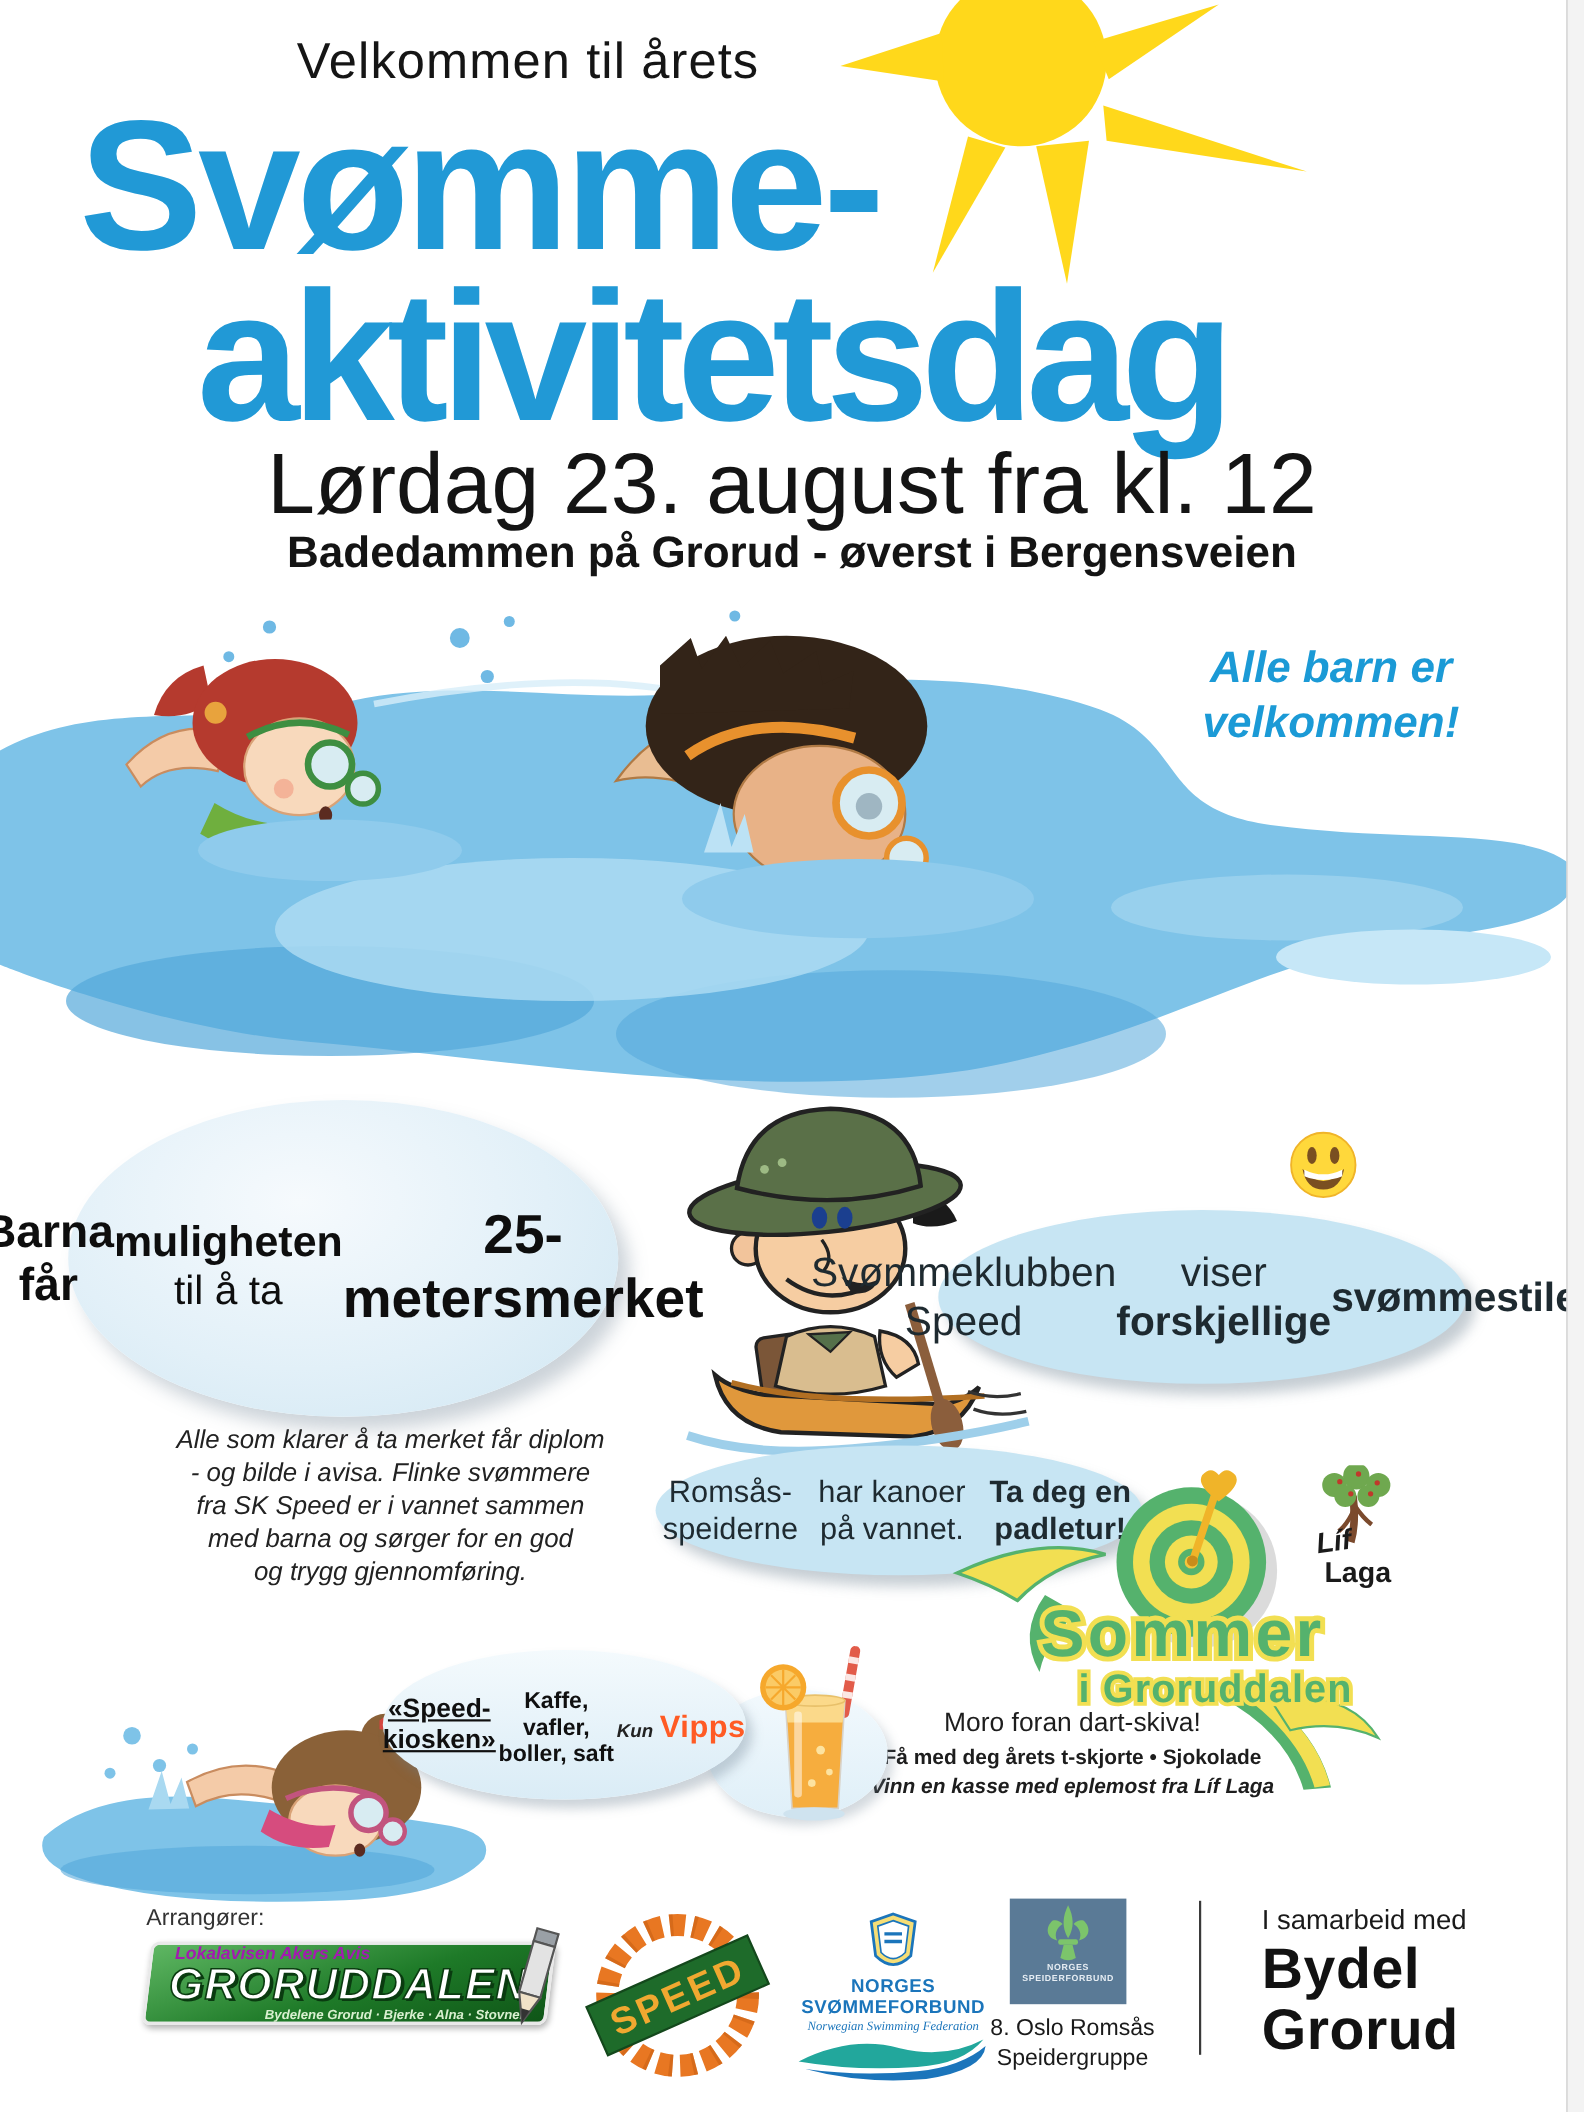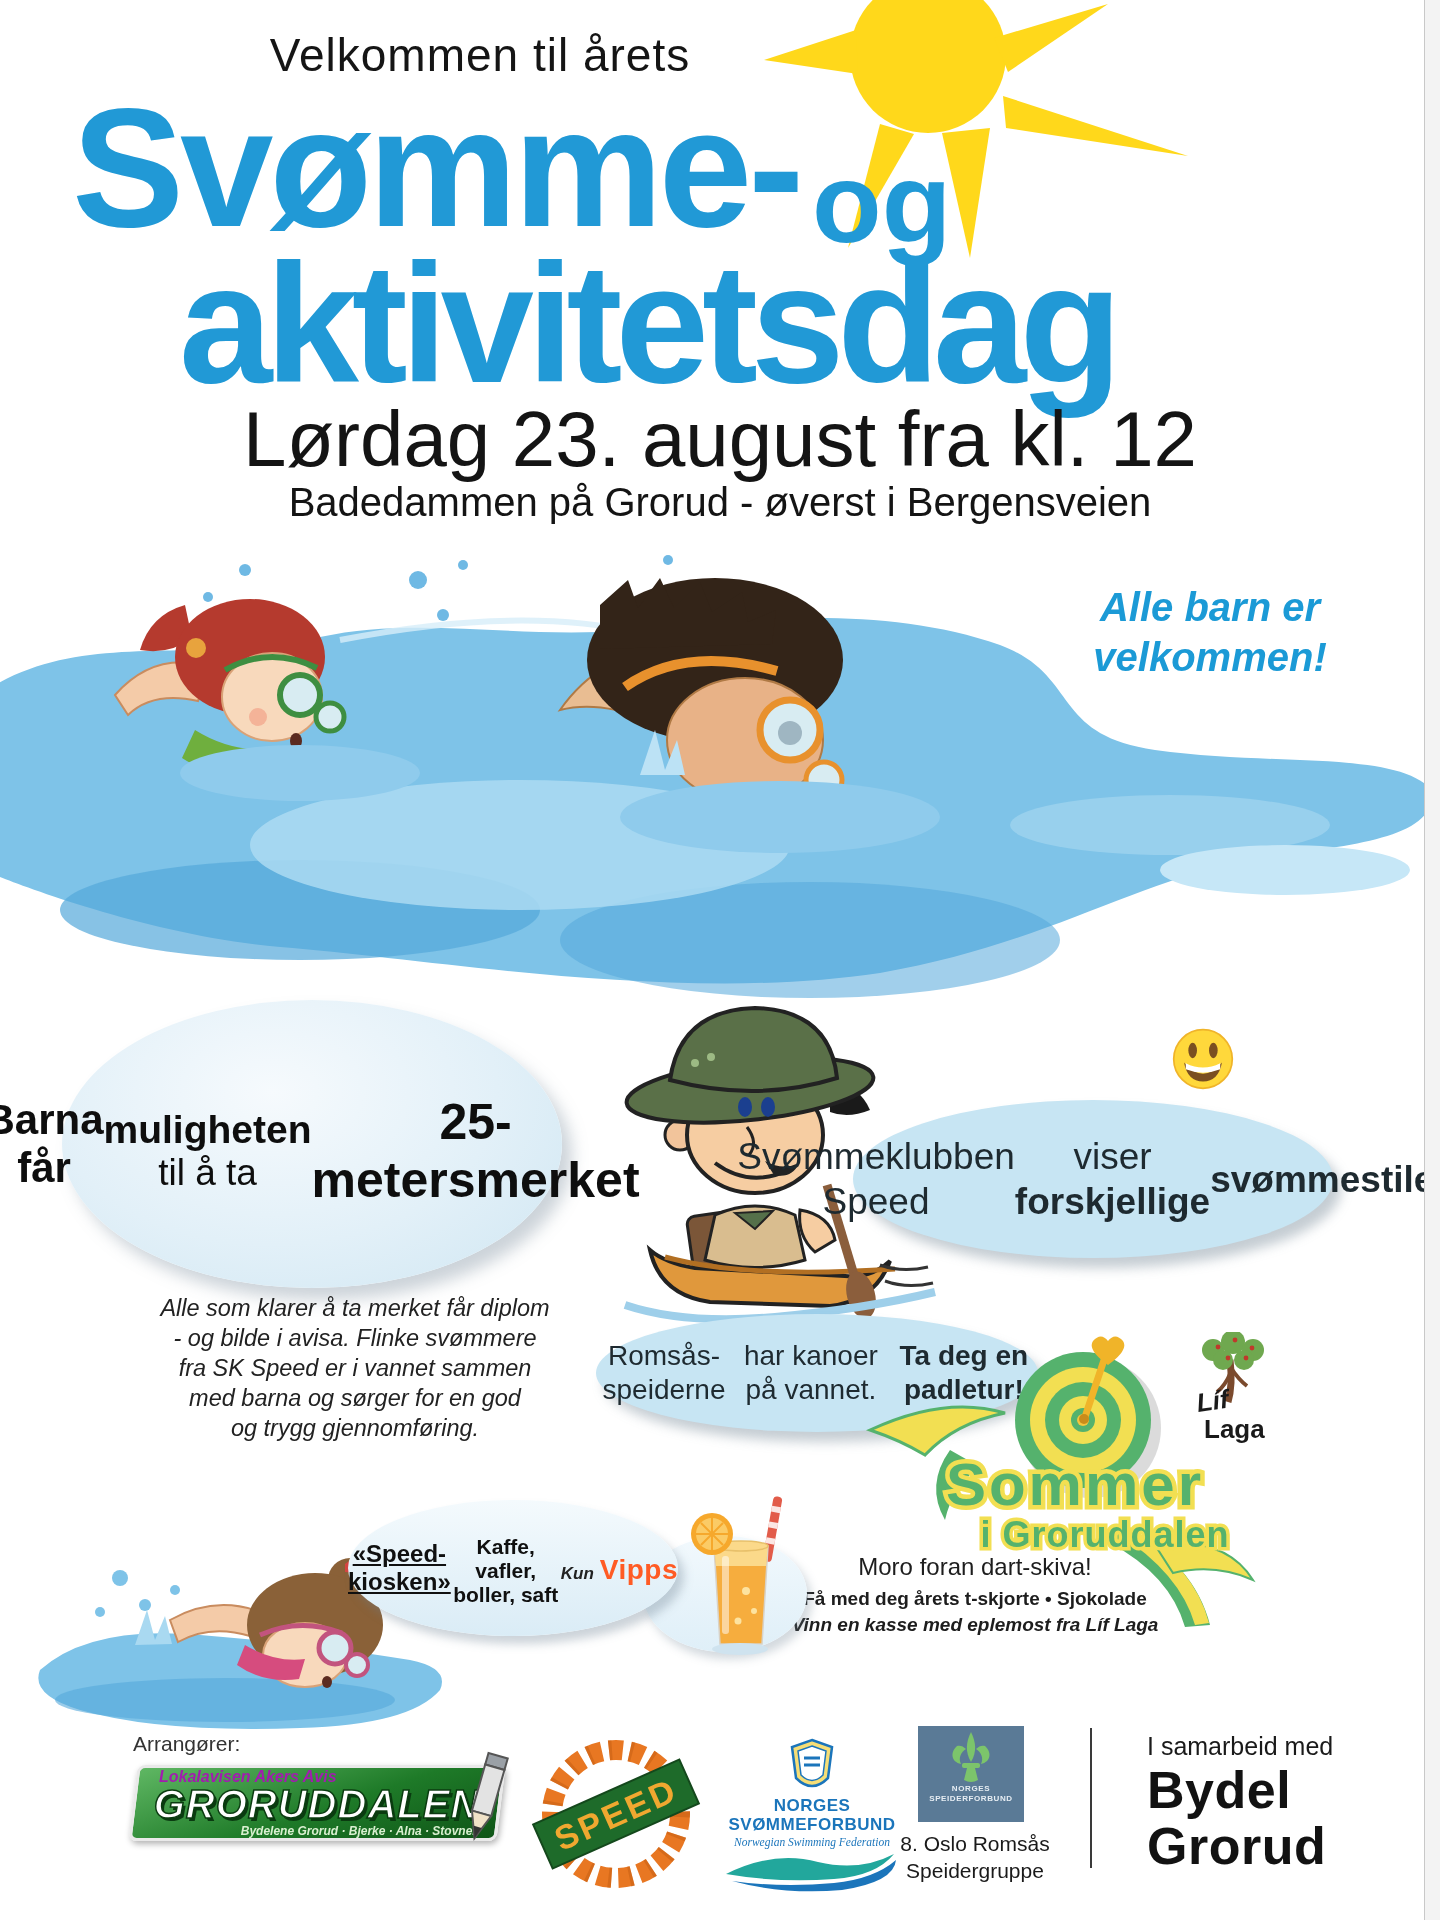--- a/index.html
+++ b/index.html
@@ -11,21 +11,21 @@
     font-family:"Liberation Sans","DejaVu Sans",sans-serif;color:#111;}
   .abs{position:absolute;}
   .ctr{text-align:center;}
   svg{display:block;}
 
   #intro{left:0;top:28px;width:960px;font-size:46px;letter-spacing:1px;color:#151515;}
   #title1{left:72px;top:84px;font-size:168px;font-weight:800;color:var(--blue);letter-spacing:-4px;line-height:1;}
   #title-og{left:812px;top:146px;font-size:114px;font-weight:800;color:var(--blue);line-height:1;}
   #title2{left:12px;top:240px;width:1270px;font-size:168px;font-weight:800;color:var(--blue);letter-spacing:-7px;line-height:1;}
   #date{left:0;top:394px;width:1440px;font-size:78px;font-weight:500;color:#141414;}
-  #location{left:0;top:480px;width:1440px;font-size:40px;font-weight:400;color:#141414;}
+  #location{left:0;top:480px;width:1440px;font-size:40px;font-weight:700;color:#141414;}
 
   #sun-svg{left:756px;top:0;}
   #swim-svg{left:0;top:545px;}
   #scoutboy-svg{left:595px;top:985px;}
   #smiley-svg{left:1172px;top:1028px;}
   #sommer-svg{left:855px;top:1335px;}
   #liflaga-svg{left:1178px;top:1332px;}
   #juice-svg{left:676px;top:1494px;z-index:6;}
   #swimmer2-svg{left:5px;top:1550px;}
 
@@ -103,21 +103,20 @@
     <circle cx="172" cy="55" r="78" fill="#FFD81B"></circle>
     <polygon points="100,30 8,60 102,74" fill="#FFD81B"></polygon>
     <polygon points="124,124 92,248 158,134" fill="#FFD81B"></polygon>
     <polygon points="186,133 214,258 234,128" fill="#FFD81B"></polygon>
     <polygon points="247,96 432,156 250,128" fill="#FFD81B"></polygon>
     <polygon points="238,38 352,4 252,72" fill="#FFD81B"></polygon>
   </svg>
 
   <div id="intro" class="abs ctr">Velkommen til årets</div>
   <div id="title1" class="abs">Svømme-</div>
-  <div id="title-og" class="abs">og</div>
   <div id="title2" class="abs ctr">aktivitetsdag</div>
   <div id="date" class="abs ctr">Lørdag 23. august fra kl. 12</div>
   <div id="location" class="abs ctr">Badedammen på Grorud - øverst i Bergensveien</div>
 
   <svg id="swim-svg" class="abs" width="1440" height="520" viewBox="0 0 1440 520">
     <path d="M-5 140 C 90 85 200 120 320 92 C 420 70 520 95 630 85 C 740 75 880 58 1000 100
              C 1080 130 1050 190 1155 205 C 1280 222 1395 205 1432 245 C 1438 300 1330 300 1235 318
              C 1130 340 1040 400 880 428 C 680 458 440 415 280 402 C 140 390 -5 330 -5 330 Z" fill="#7EC3E8"></path>
     <ellipse cx="300" cy="365" rx="240" ry="50" fill="#54A8DA" opacity=".7"></ellipse>
     <ellipse cx="810" cy="395" rx="250" ry="58" fill="#54A8DA" opacity=".55"></ellipse>

